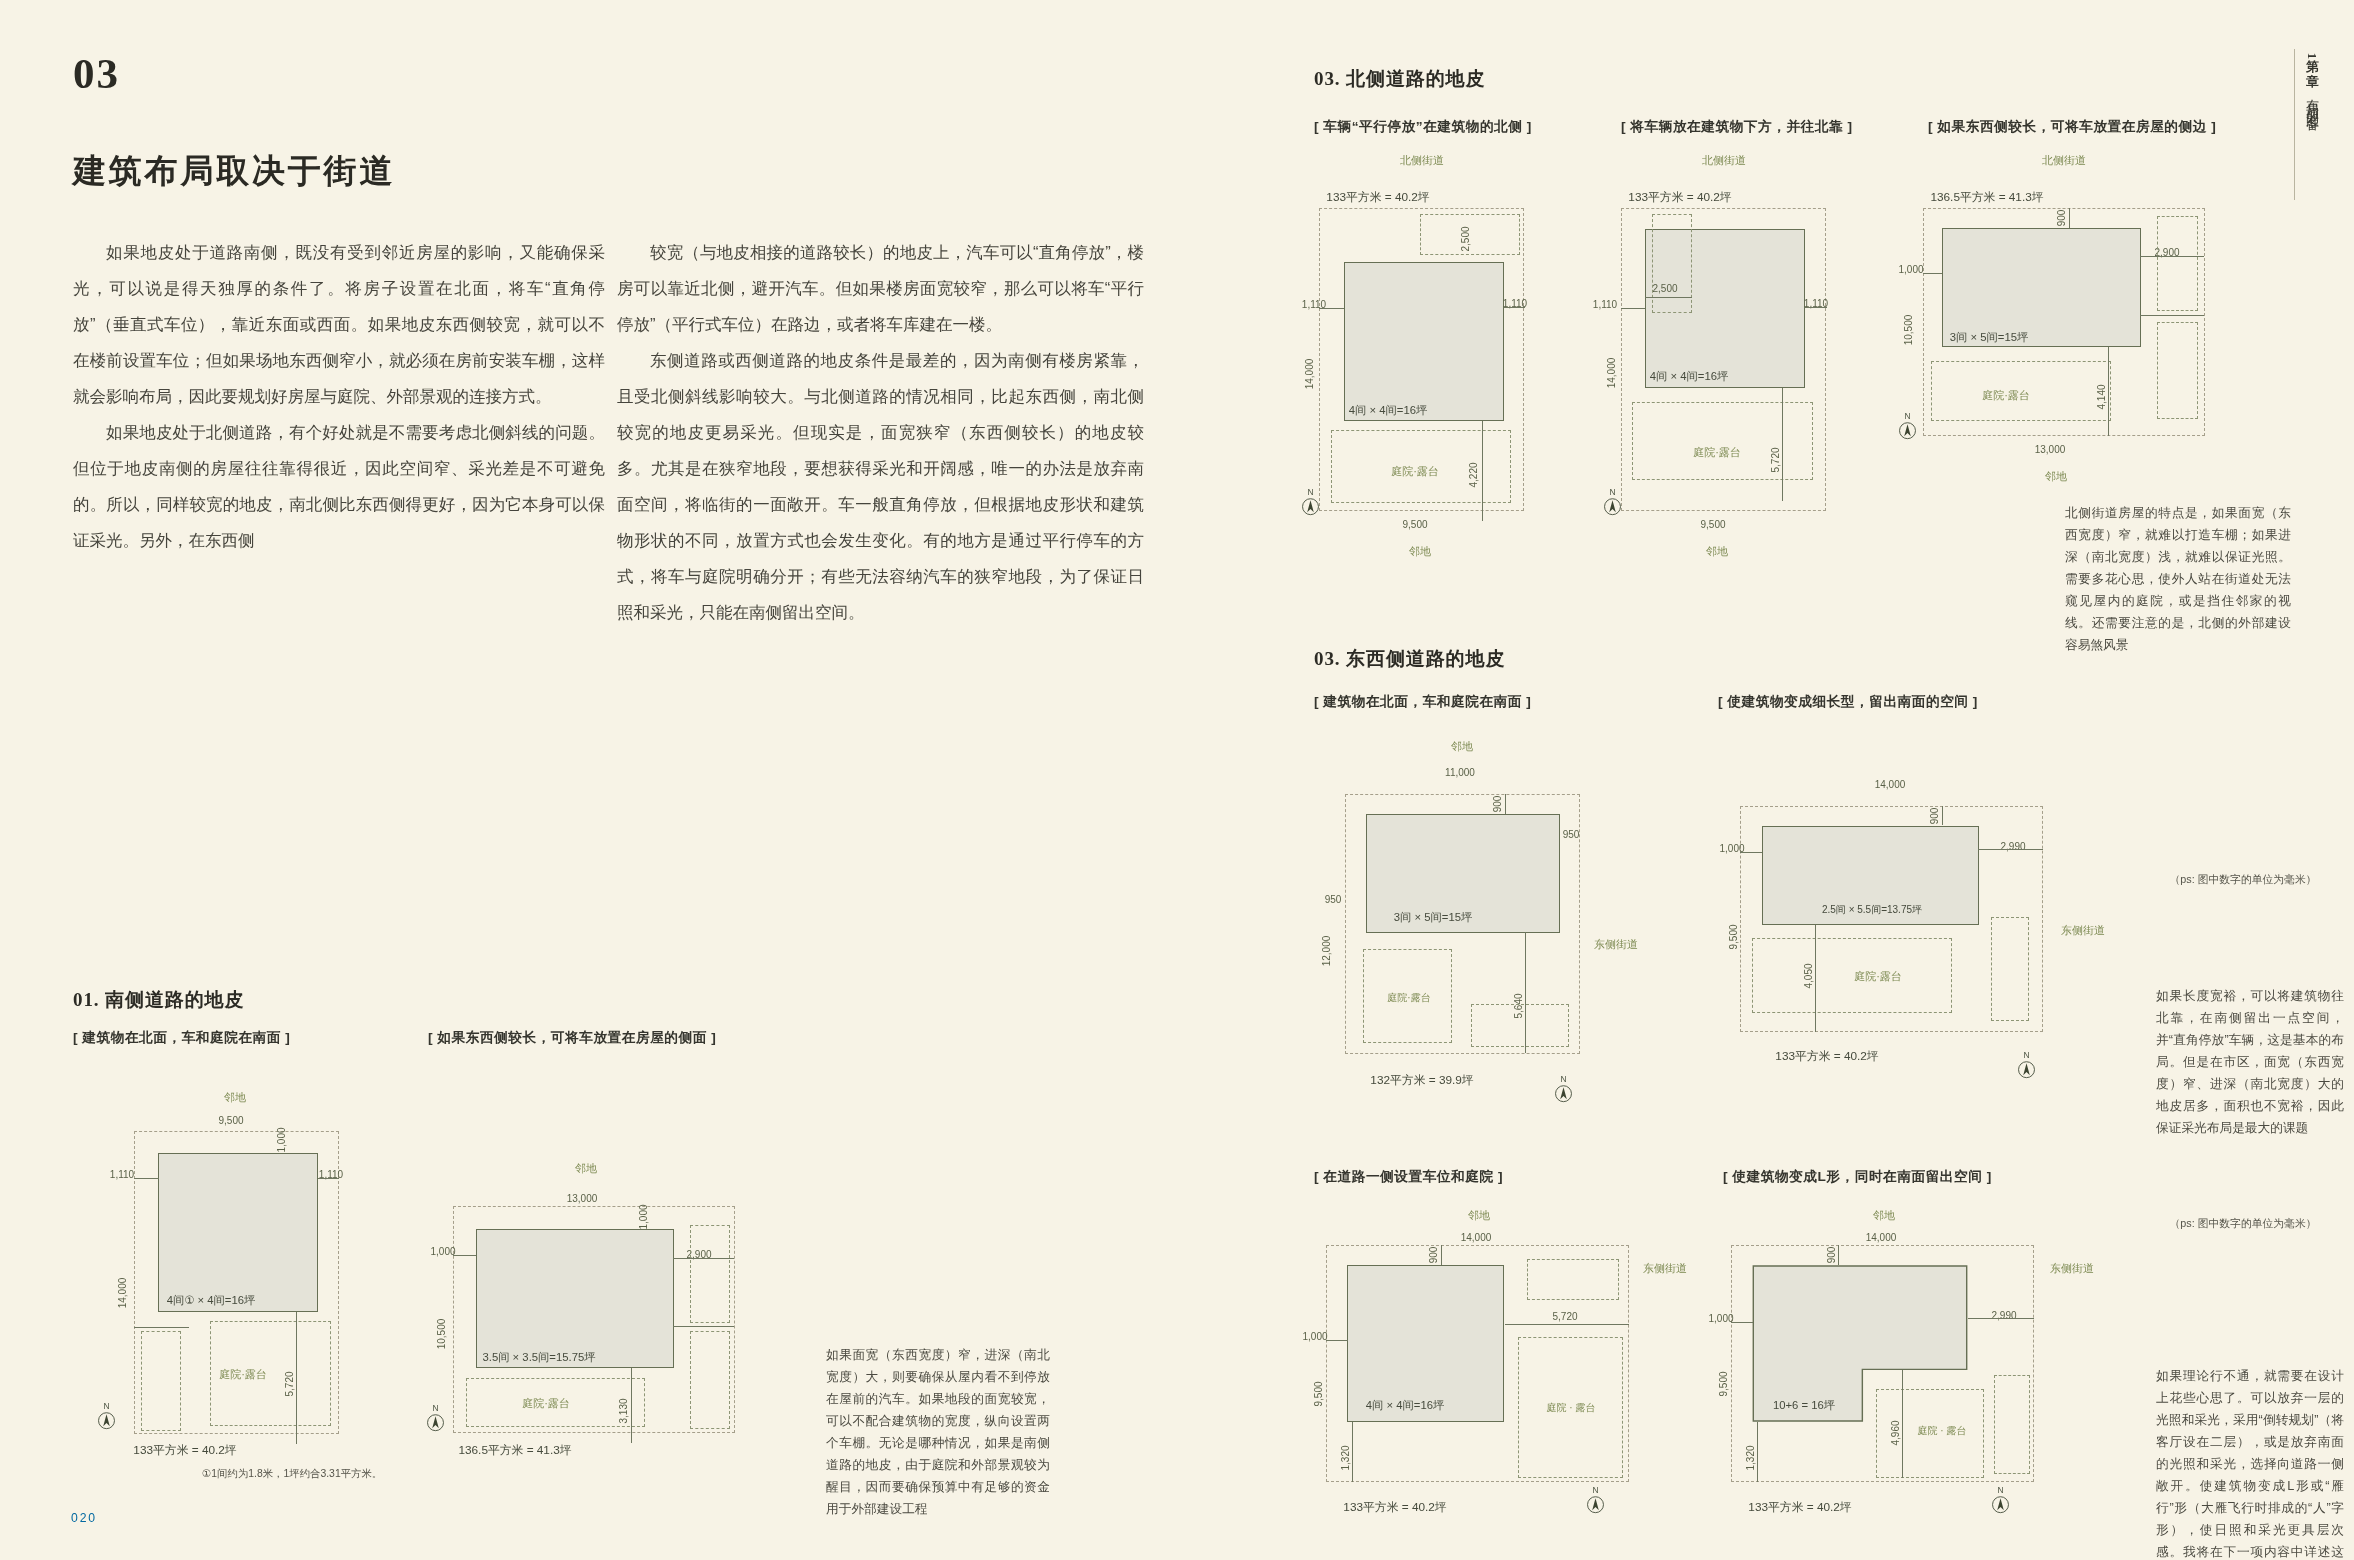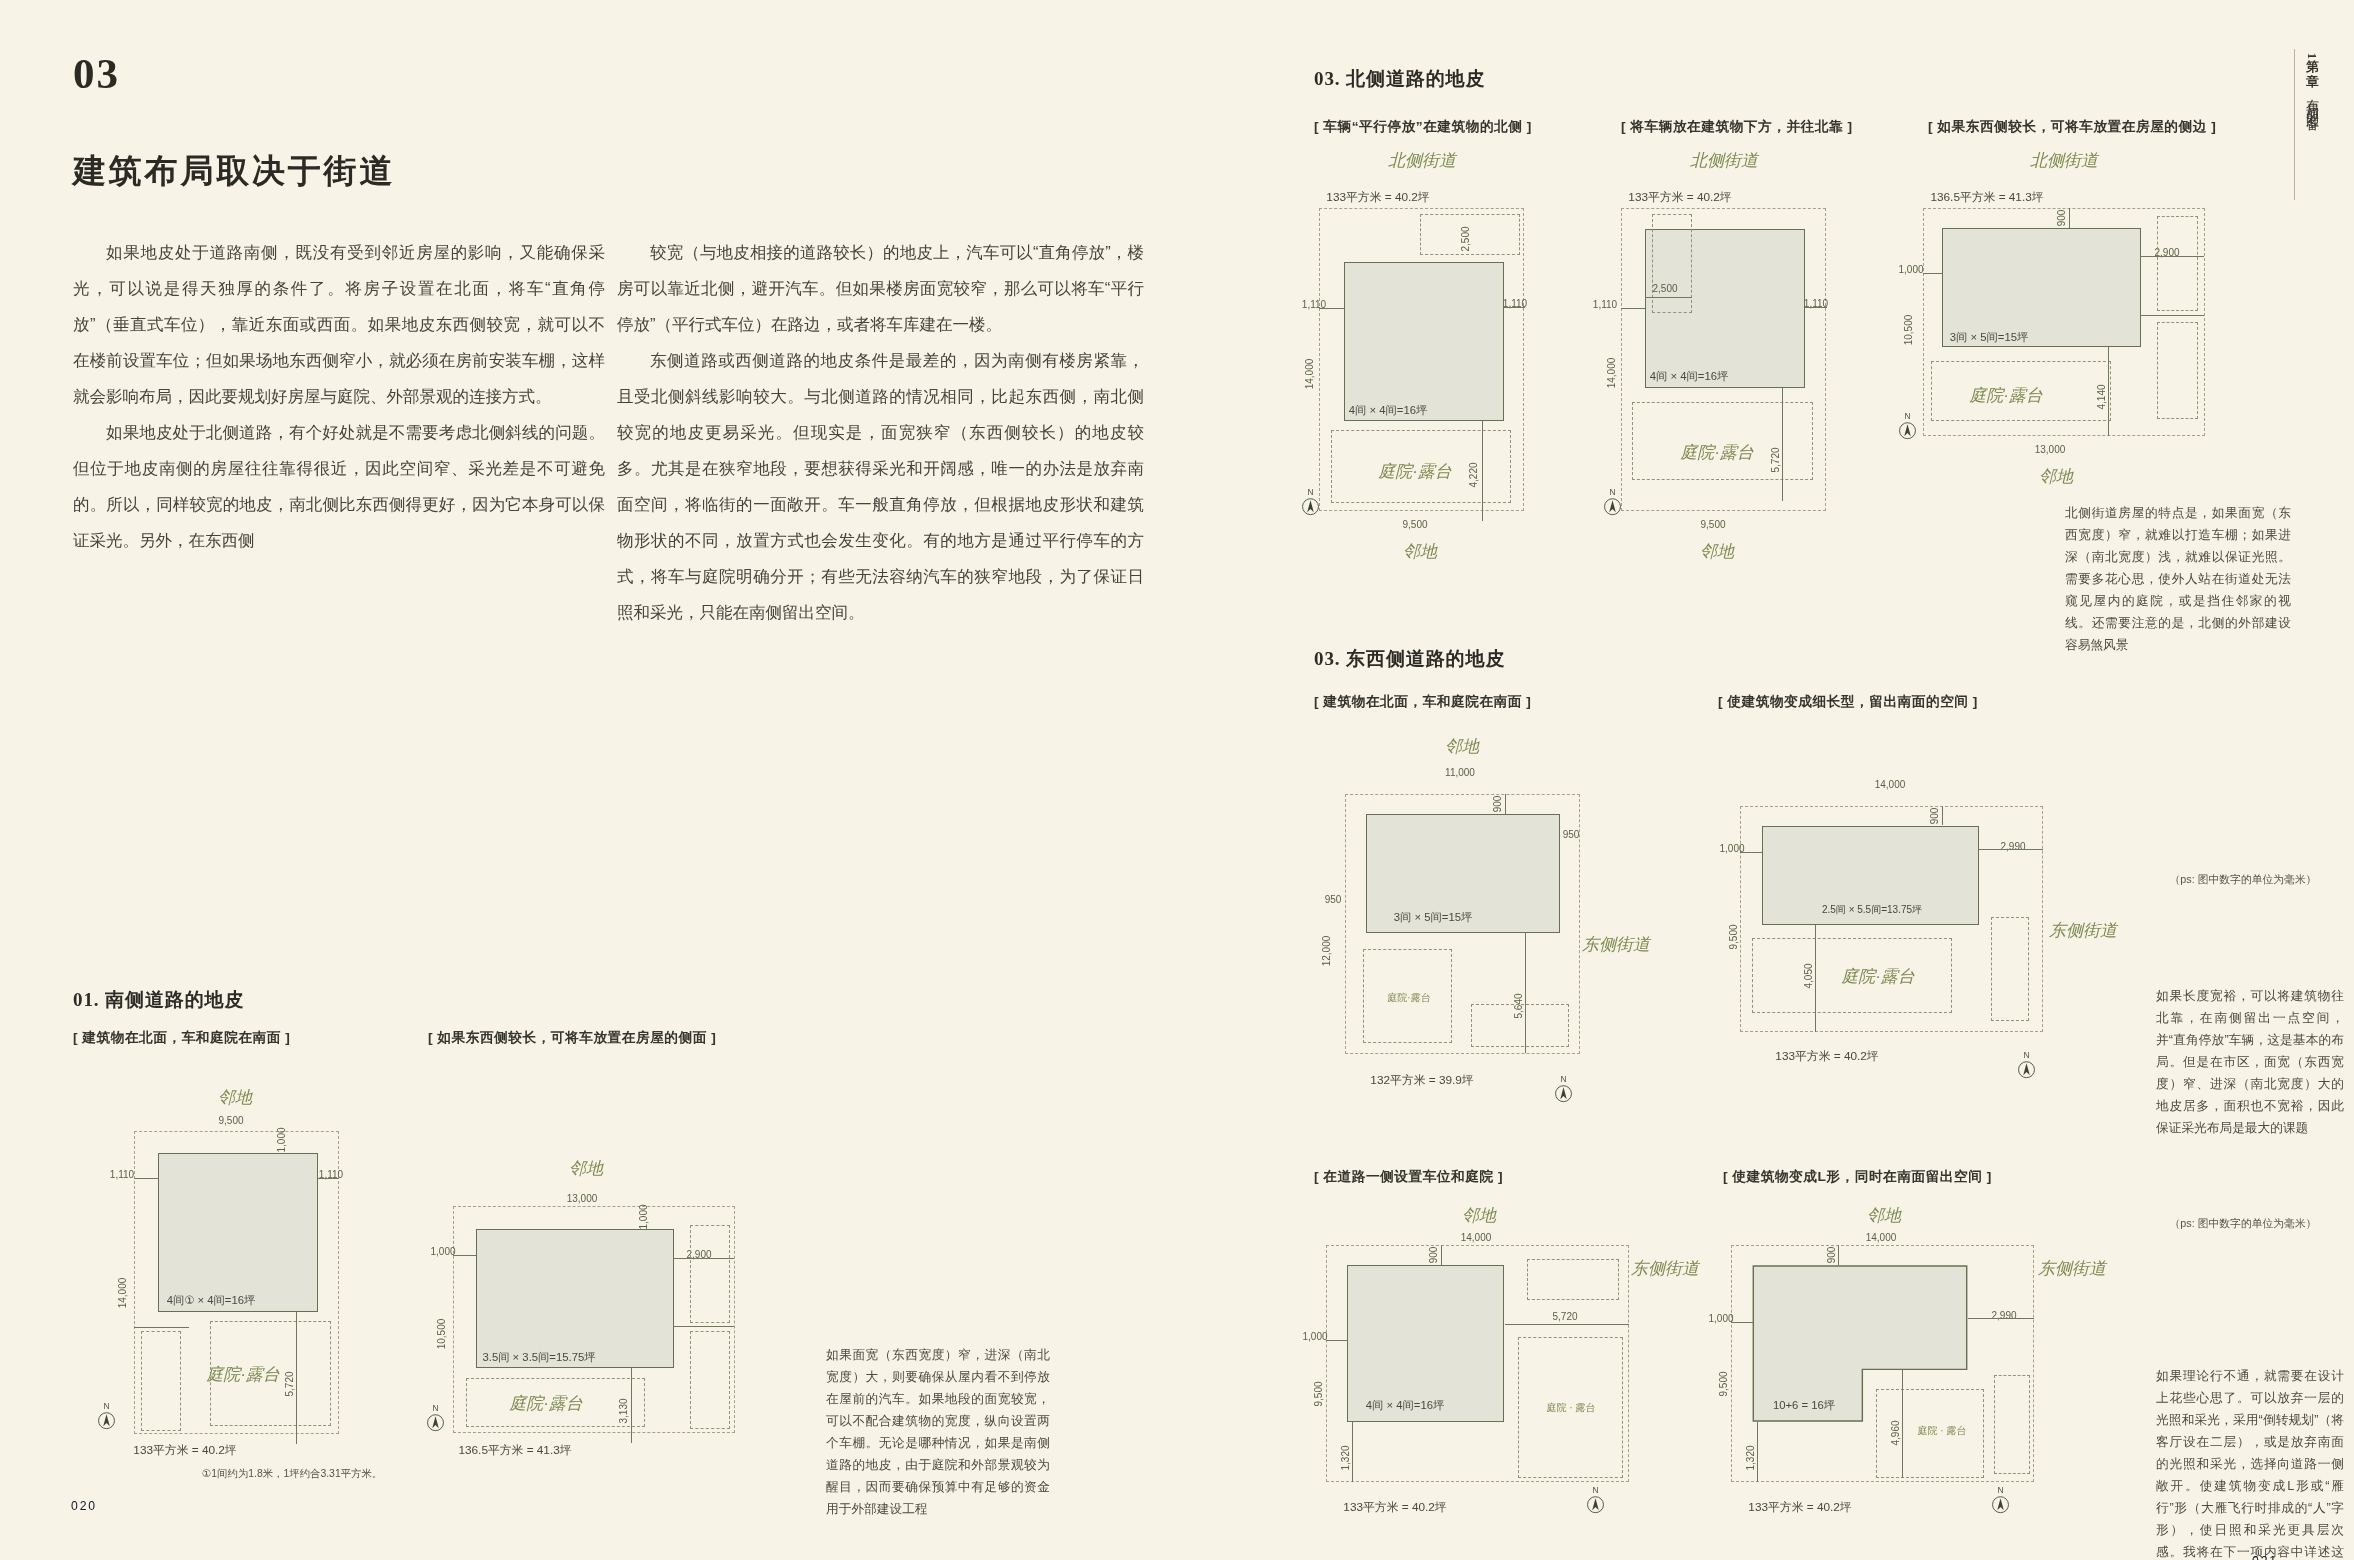--- a/index.html
+++ b/index.html
@@ -10,36 +10,36 @@
     font-size:43px;color:#2b2a24;letter-spacing:1.9px;}
   .title{font-family:"Liberation Serif","DejaVu Serif",serif;font-weight:700;
     font-size:33px;color:#2b2a24;letter-spacing:2.8px;margin:0;}
   .col{font-size:16.5px;line-height:36px;text-align:justify;color:#45443c;}
   .col p{margin:0;text-indent:2em;}
   .sec-h{font-family:"Liberation Serif","DejaVu Serif",serif;font-weight:700;
     font-size:19px;color:#2c2b25;letter-spacing:0.9px;}
   .bracket{font-size:13.7px;font-weight:600;color:#35352e;letter-spacing:0.5px;}
   .note{font-size:12.7px;line-height:22px;text-align:justify;color:#4b4a41;}
   .footnote{font-size:10.4px;color:#55544a;}
-  .pagenum{font-size:12.2px;letter-spacing:1.9px;color:#0f172a;}
+  .pagenum{font-size:12.2px;letter-spacing:1.9px;color:#0369a1;margin-top:12px;}
   .sidetab{writing-mode:vertical-rl;font-family:"Liberation Serif","DejaVu Serif",serif;
     font-size:13px;color:#35352e;letter-spacing:3.8px;}
   .sidetab .t1{font-weight:700;margin-bottom:15px;}
   
   .dg{position:absolute;box-sizing:border-box;}
   .site{border:0.9px dashed #a59f8b;}
   .bldg{background:#e4e3d8;border:1.4px solid #666f54;}
   .yard{border:1.4px dashed #8d9575;}
   .car{border:1.4px dashed #8d9575;}
   .lh{height:0.9px;background:#6f7760;}
   .lv{width:0.9px;background:#6f7760;}
   .txt{white-space:nowrap;transform:translate(-50%,-50%);font-size:10px;color:#5a6148;}
   .txt.rot{transform:translate(-50%,-50%) rotate(-90deg);}
   .txt.dim{font-size:10px;color:#5a6148;}
-  .txt.green{font-size:17px;color:#7d8a52;font-style:italic;}
+  .txt.green{font-size:11px;color:#7d8a52;}
   .txt.greensm{font-size:10px;color:#7d8a52;}
   .txt.area{font-size:11.8px;color:#454a3c;}
   .txt.bl{font-size:11.3px;color:#454a3c;}
   .txt.blsm{font-size:10px;color:#454a3c;}
   .txt.ps{font-size:10.8px;color:#55544a;}
 </style>
 </head>
 <body>
 
 <div id="canvas">

